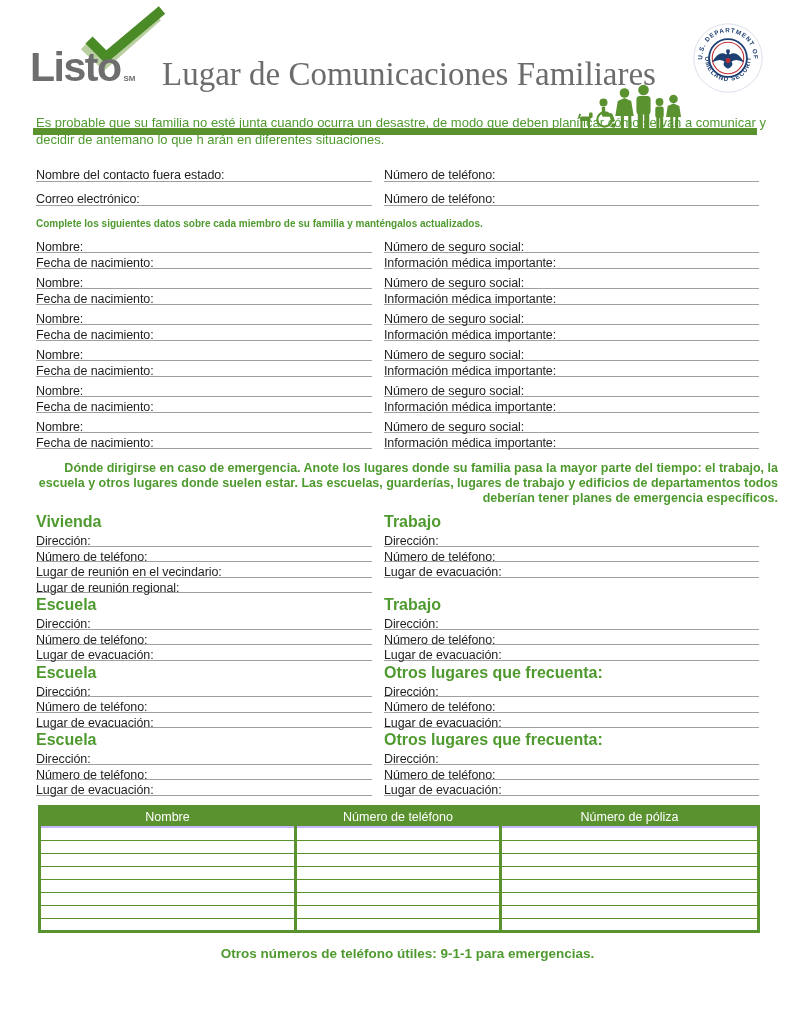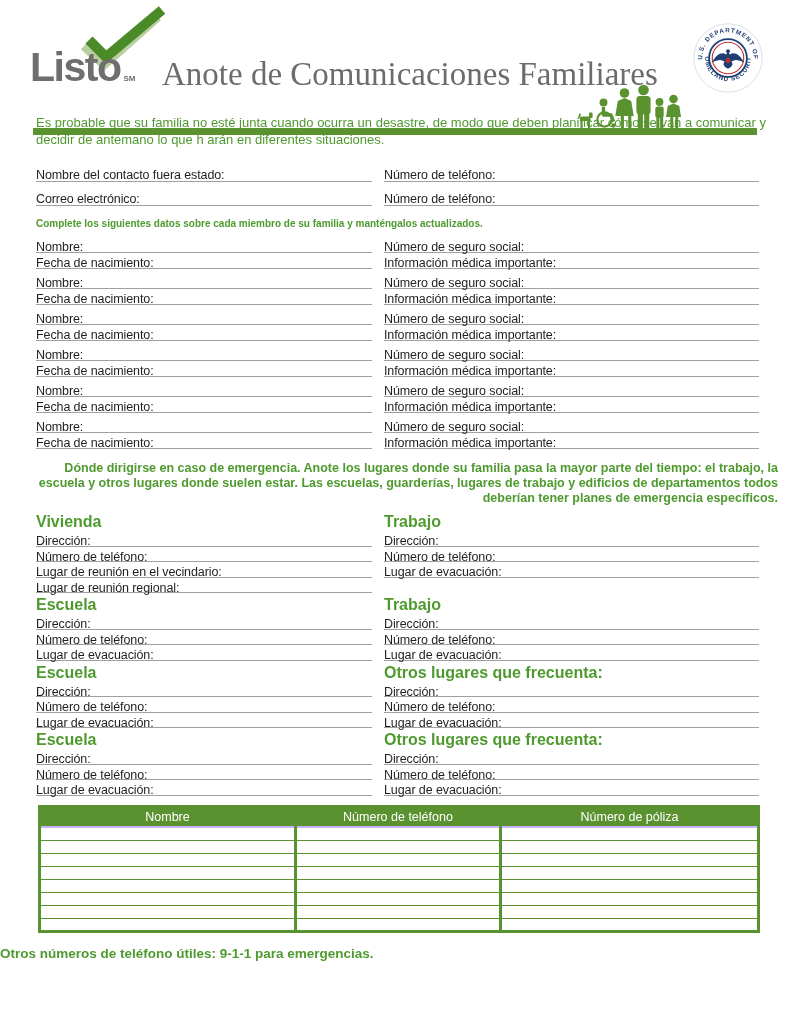--- a/index.html
+++ b/index.html
@@ -65,36 +65,36 @@
   .phone-table th {
     background: var(--green-accent); color: #fff; font-weight: normal;
     font-size: 12.5px; height: 21px; text-align: center;
     border-bottom: 2px solid #c4b5fd;
   }
   .phone-table td { height: 13px; border-top: 1px solid var(--green-accent); background: #fff; }
   .phone-table td + td, .phone-table th + th { border-left: 3px solid var(--green-accent); }
   .phone-table tbody tr:first-child td { border-top: 1px solid var(--green-accent); }
 
   .footer-note {
-    margin-top: 13px; 
-    font-size: 13.5px; font-weight: bold; color: var(--green-text);
+    margin-top: 13px; text-align: center;
+    font-size: 13.5px; font-weight: bold; color: var(--green-text); margin-left: 24px;
   }
 </style>
 </head>
 <body>
 
 <div class="page">
 
   <header class="header">
     <svg class="check-icon" width="92" height="70" viewBox="0 0 92 70">
       <path d="M8,42 L28,61 L82,13" fill="none" stroke="var(--check-light)" stroke-width="9" stroke-linecap="butt"></path>
       <path d="M13,36 L30,53 L86,6" fill="none" stroke="var(--check-dark)" stroke-width="10" stroke-linecap="butt"></path>
     </svg>
     <div class="logo-text"><span>Listo</span><span class="logo-sm">SM</span></div>
-    <h1 class="page-title">Anote de Comunicaciones Familiares</h1>
+    <h1 class="page-title">Lugar de Comunicaciones Familiares</h1>
 
     <svg class="seal" width="72" height="72" viewBox="0 0 80 80">
       <defs>
         <path id="arcTop" d="M11.5,40 A28.5,28.5 0 0 1 68.5,40"></path>
         <path id="arcBot" d="M14.5,40 A25.5,25.5 0 0 0 65.5,40"></path>
       </defs>
       <circle cx="40" cy="40" r="38" fill="#fff" stroke="#d8dde6" stroke-width="1"></circle>
       <text font-size="7" font-weight="bold" fill="var(--seal-navy)" letter-spacing="1">
         <textPath href="#arcTop" startOffset="50%" text-anchor="middle">U.S. DEPARTMENT OF</textPath>
       </text>

